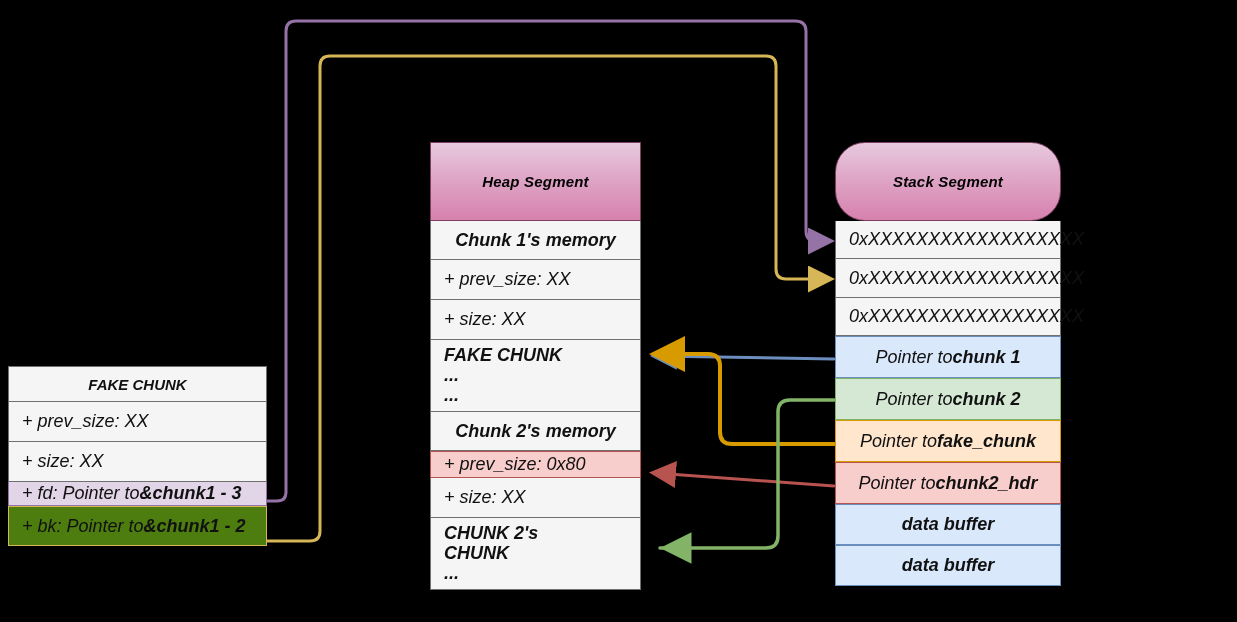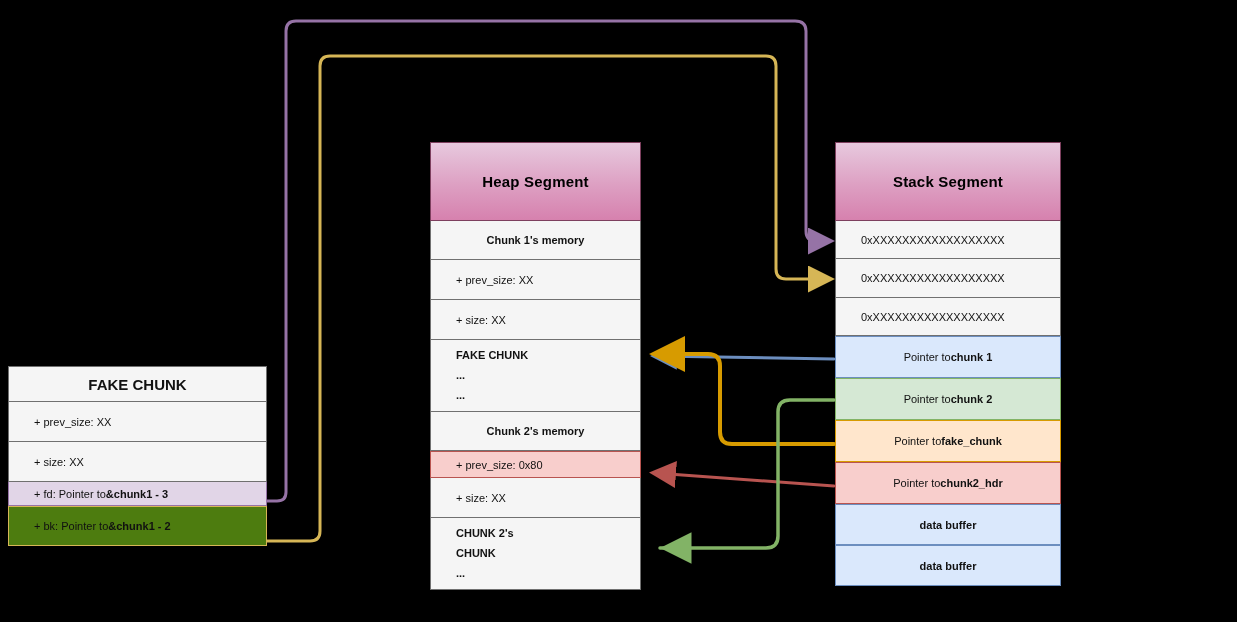--- a/index.html
+++ b/index.html
@@ -1,35 +1,35 @@
 <!DOCTYPE html>
 <html><head>
 <meta charset="utf-8">
 <style>
   html,body{margin:0;padding:0;background:#000;}
   body{width:1237px;height:622px;overflow:hidden;font-family:"Liberation Sans",sans-serif;}
   #stage{position:relative;width:1237px;height:622px;background:#000;}
 
   svg.wires{position:absolute;left:0;top:0;width:1237px;height:622px;pointer-events:none;}
 
-  .box{position:absolute;box-sizing:border-box;}
+  .box{position:absolute;box-sizing:border-box;font-style:italic;}
   .seg-header{
     box-sizing:border-box;
     background:linear-gradient(to bottom,#e7c9de 0%,#dd9fc2 55%,#d681ae 100%);
     border:1px solid #7d3f5e;
     color:#000;font-weight:bold;font-size:15px;
     display:flex;align-items:center;justify-content:center;
     letter-spacing:.2px;
   }
   .row{
     box-sizing:border-box;
     background:#f5f5f5;border:1px solid #707070;border-top:none;
-    color:#111;font-size:11px;
+    color:#111;font-size:18px;
     display:flex;align-items:center;
-    padding:0 25px;
+    padding:0 13px;
   }
   .row.center{justify-content:center;font-weight:bold;}
   .row.multi{display:block;padding-top:5px;line-height:20px;font-weight:bold;}
   .row.multi .dots{font-weight:bold;}
   .row b{font-weight:bold;}
 
   .row.pink{background:#f8cecc;border-color:#b85450;}
   .row.blue{background:#dae8fc;border-color:#6c8ebf;}
   .row.green{background:#d5e8d4;border-color:#82b366;}
   .row.orange{background:#ffe6cc;border-color:#d79b00;}
@@ -113,21 +113,21 @@
     <div class="row" style="height:40px;">+ size: XX</div>
 
     <div class="row multi" style="height:72px;">
       <div>CHUNK 2's</div>
       <div>CHUNK</div>
       <div class="dots">...</div>
     </div>
   </div>
 
   <div class="box" style="left:835px;top:142px;width:226px;">
-    <div class="seg-header" style="height:79px;">Stack Segment</div>
+    <div class="seg-header" style="height:79px;border-radius:30px;">Stack Segment</div>
 
     <div class="row" style="height:38px;">0xXXXXXXXXXXXXXXXXXX</div>
     <div class="row" style="height:39px;">0xXXXXXXXXXXXXXXXXXX</div>
     <div class="row" style="height:38px;">0xXXXXXXXXXXXXXXXXXX</div>
 
     <div class="row blue center" style="height:42px;border-top:1px solid #6c8ebf;font-weight:normal;">
       <span>Pointer to </span>
         <b>chunk 1</b>
     </div>
     <div class="row green center" style="height:42px;border-top:1px solid #82b366;font-weight:normal;">

